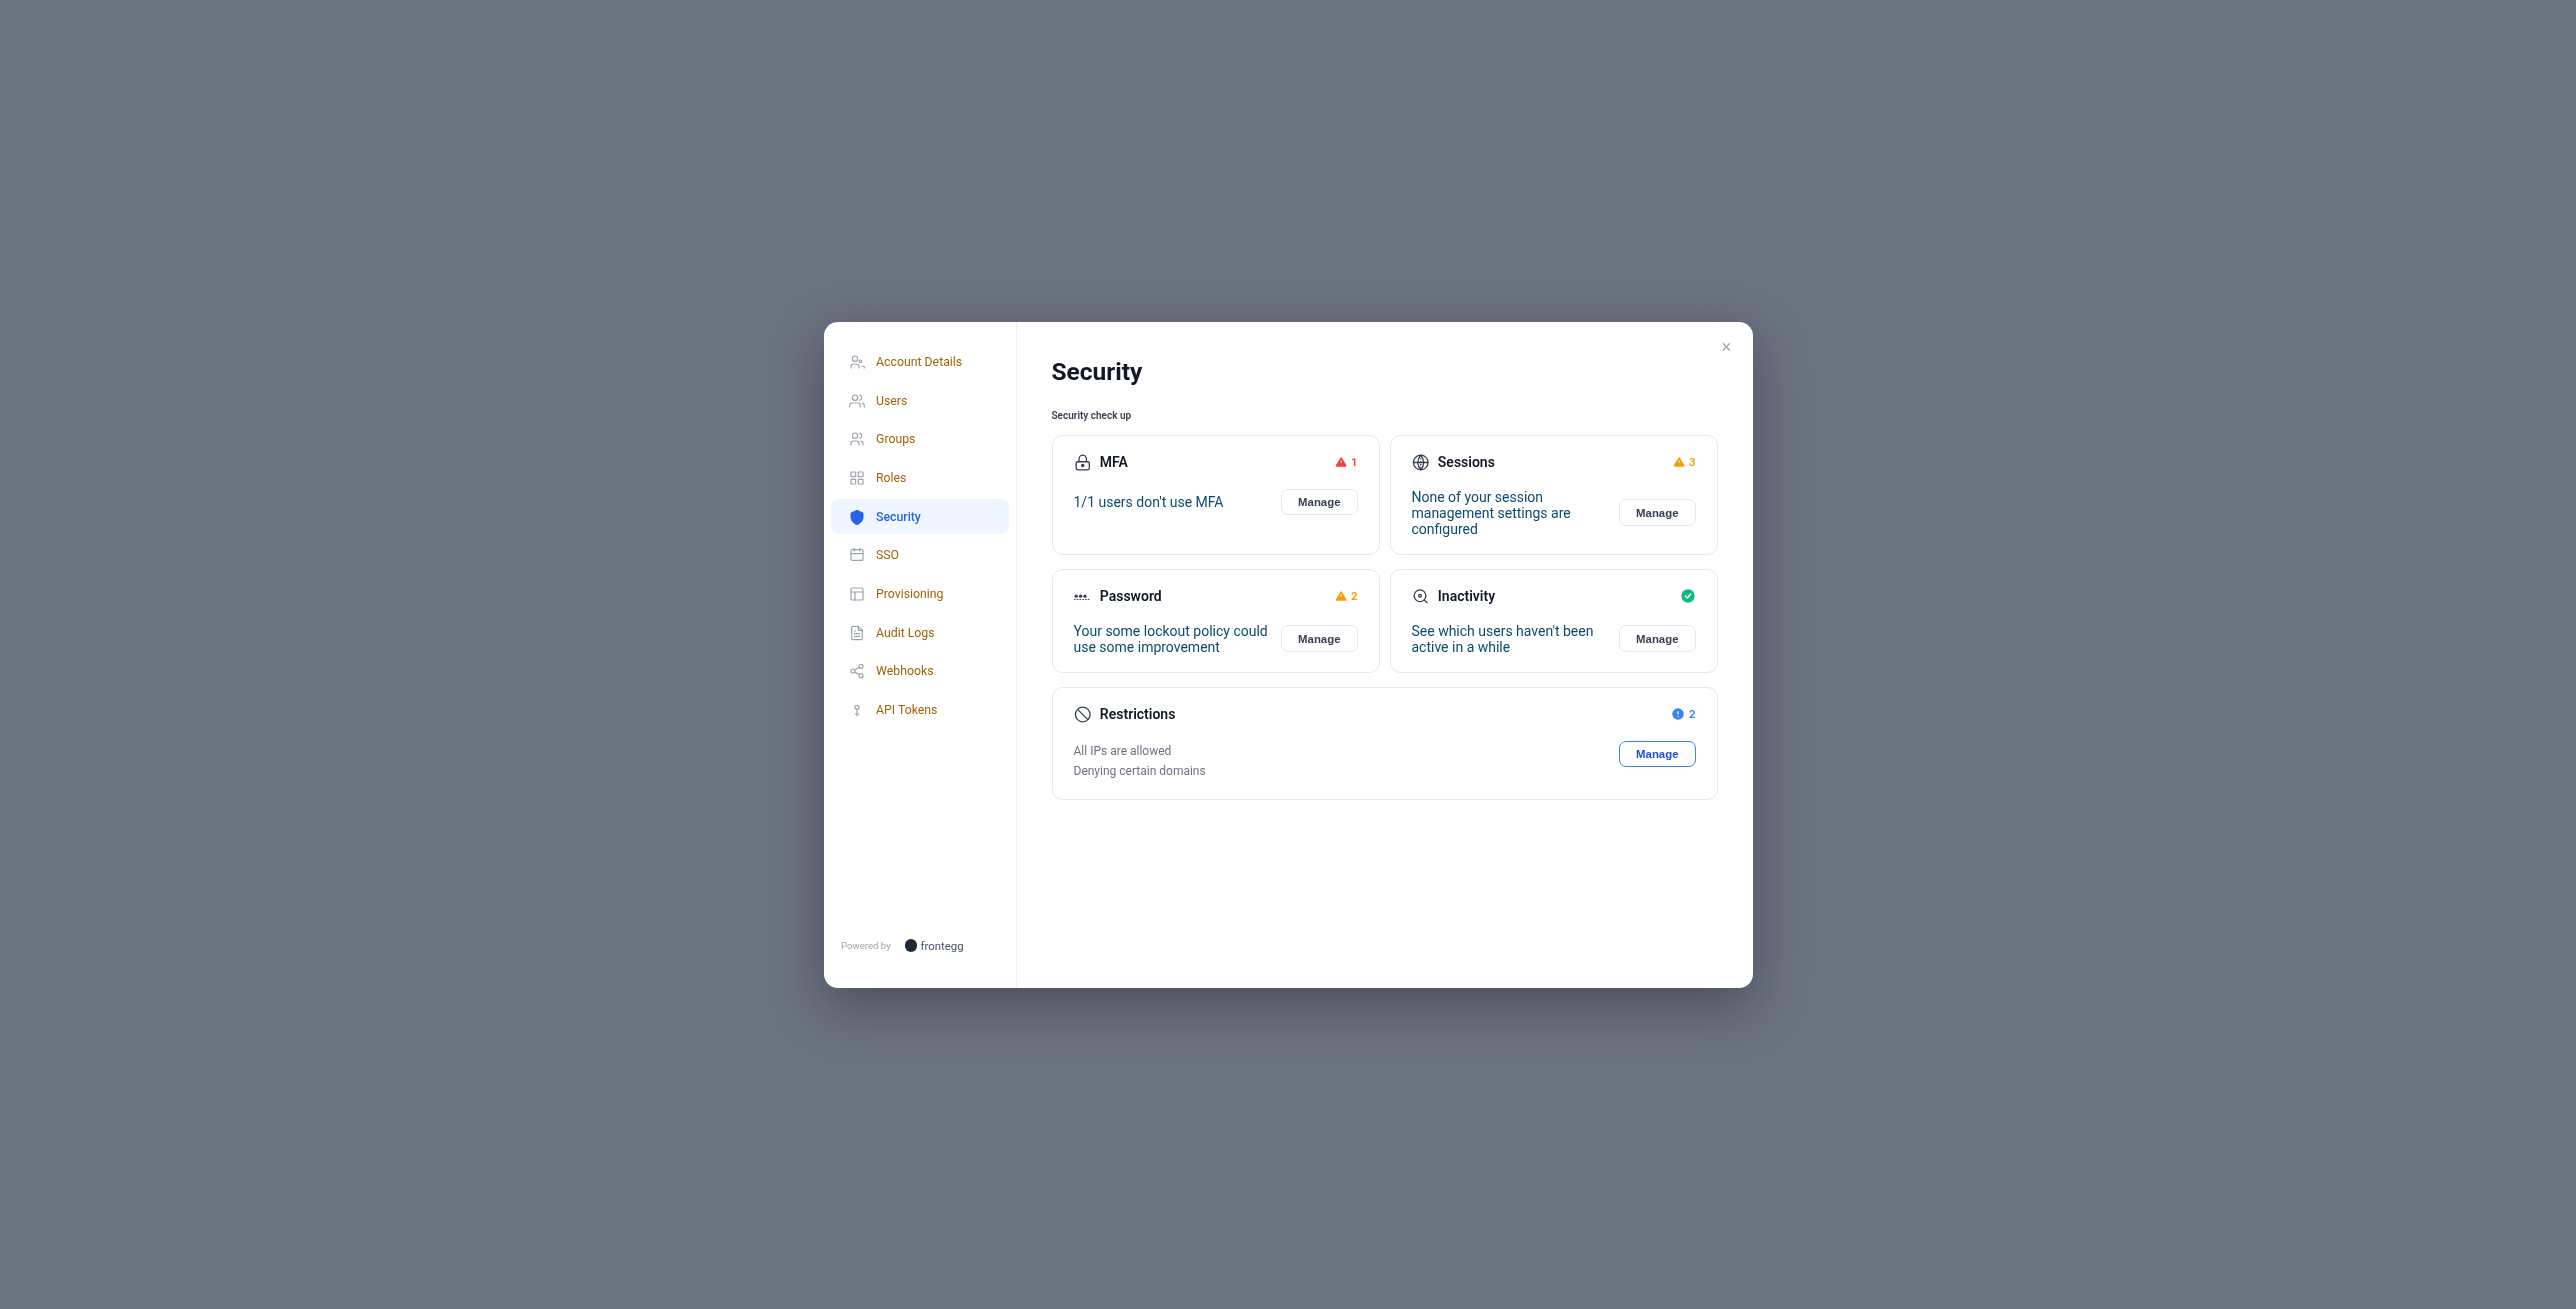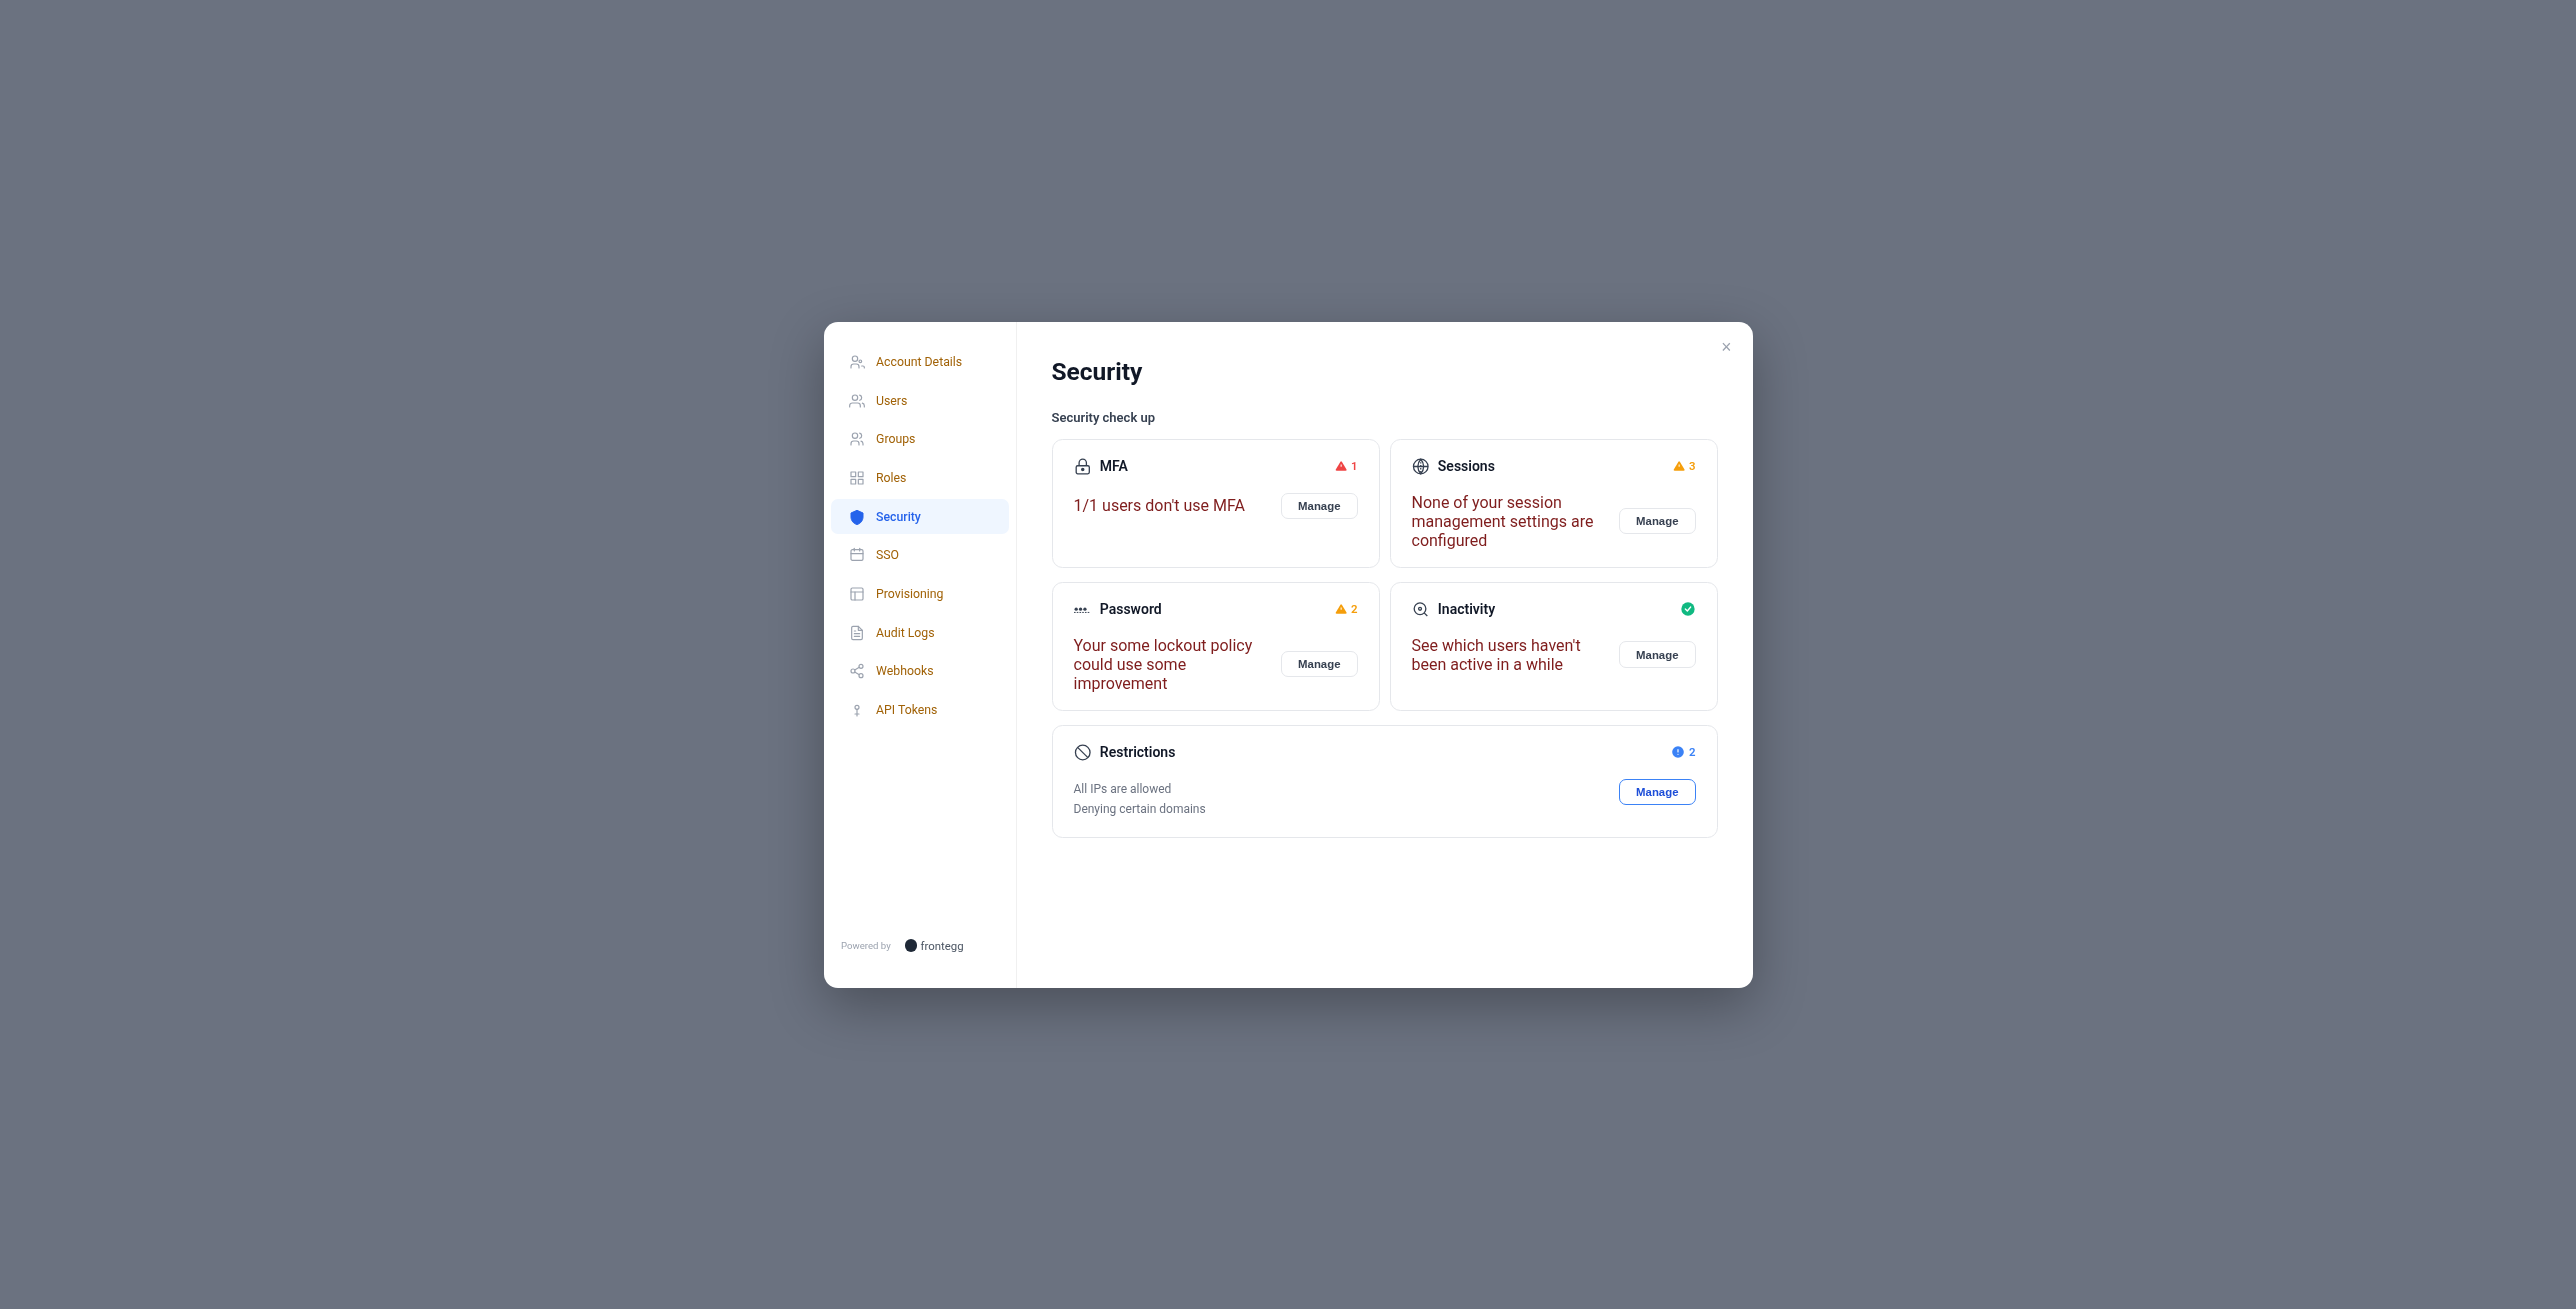--- a/index.html
+++ b/index.html
@@ -110,21 +110,21 @@
       padding: 35px 35px 35px 35px;
       overflow-y: auto;
     }
     .page-title {
       font-size: 24.5px;
       font-weight: 700;
       color: #111827;
       margin-bottom: 24.5px;
     }
     .section-title {
-      font-size: 13px;
+      font-size: 10px;
       font-weight: 600;
       color: #374151;
       margin-bottom: 14px;
     }
     .cards-grid {
       display: grid;
       grid-template-columns: 1fr 1fr;
       gap: 10px;
       margin-bottom: 14px;
     }
@@ -149,22 +149,22 @@
       font-size: 14px;
       font-weight: 600;
       color: #111827;
     }
     .card-body {
       display: flex;
       align-items: center;
       justify-content: space-between;
     }
     .card-description {
-      font-size: 16px;
-      color: #7f1d1d;
+      font-size: 14px;
+      color: #0c4a6e;
     }
     .manage-btn {
       background: #fff;
       border: 1.3px solid #e5e7eb;
       border-radius: 7px;
       padding: 6.1px 16px;
       font-size: 11.4px;
       font-weight: 600;
       color: #374151;
       cursor: pointer;

